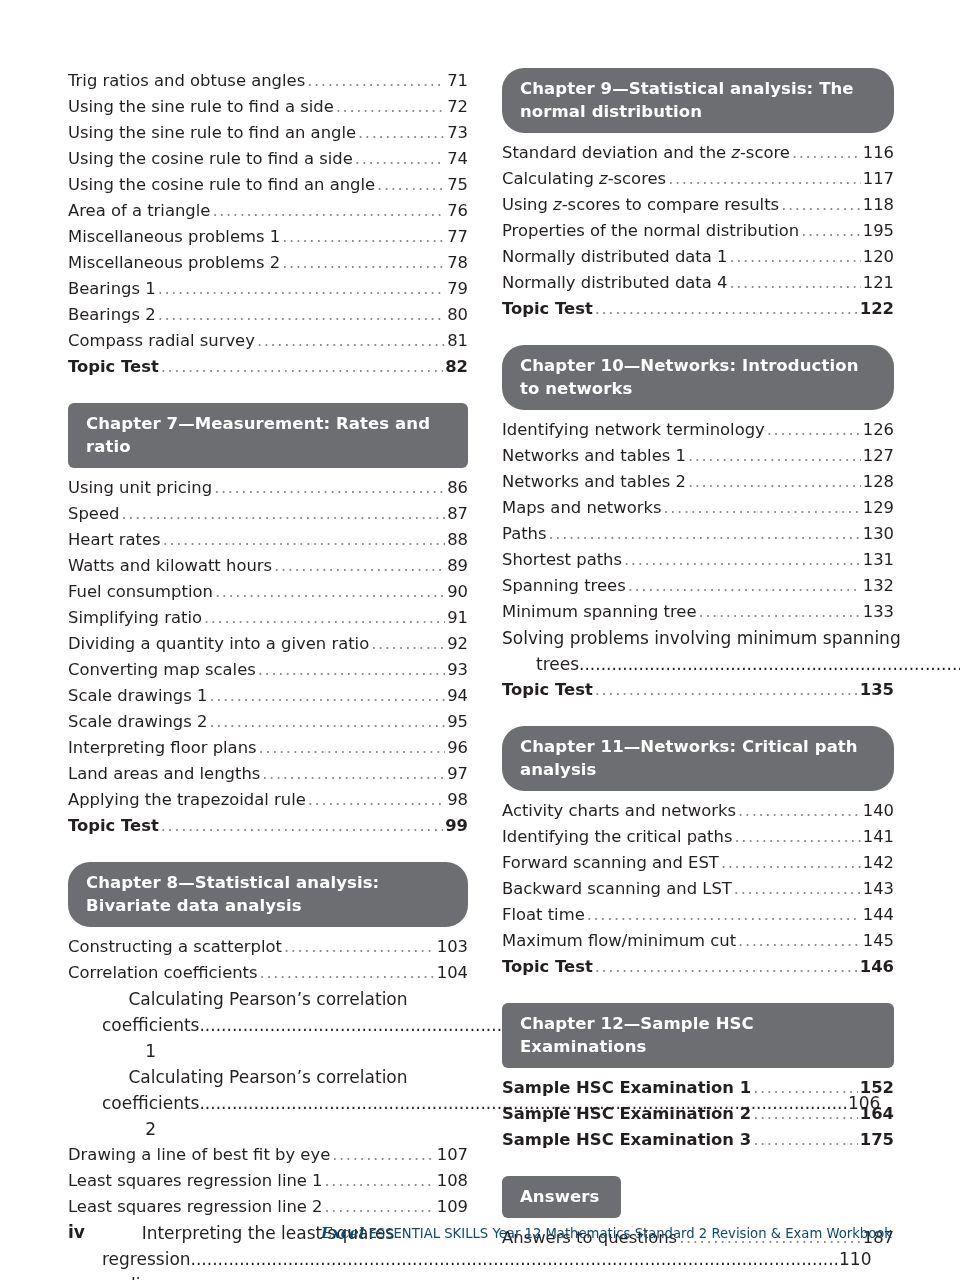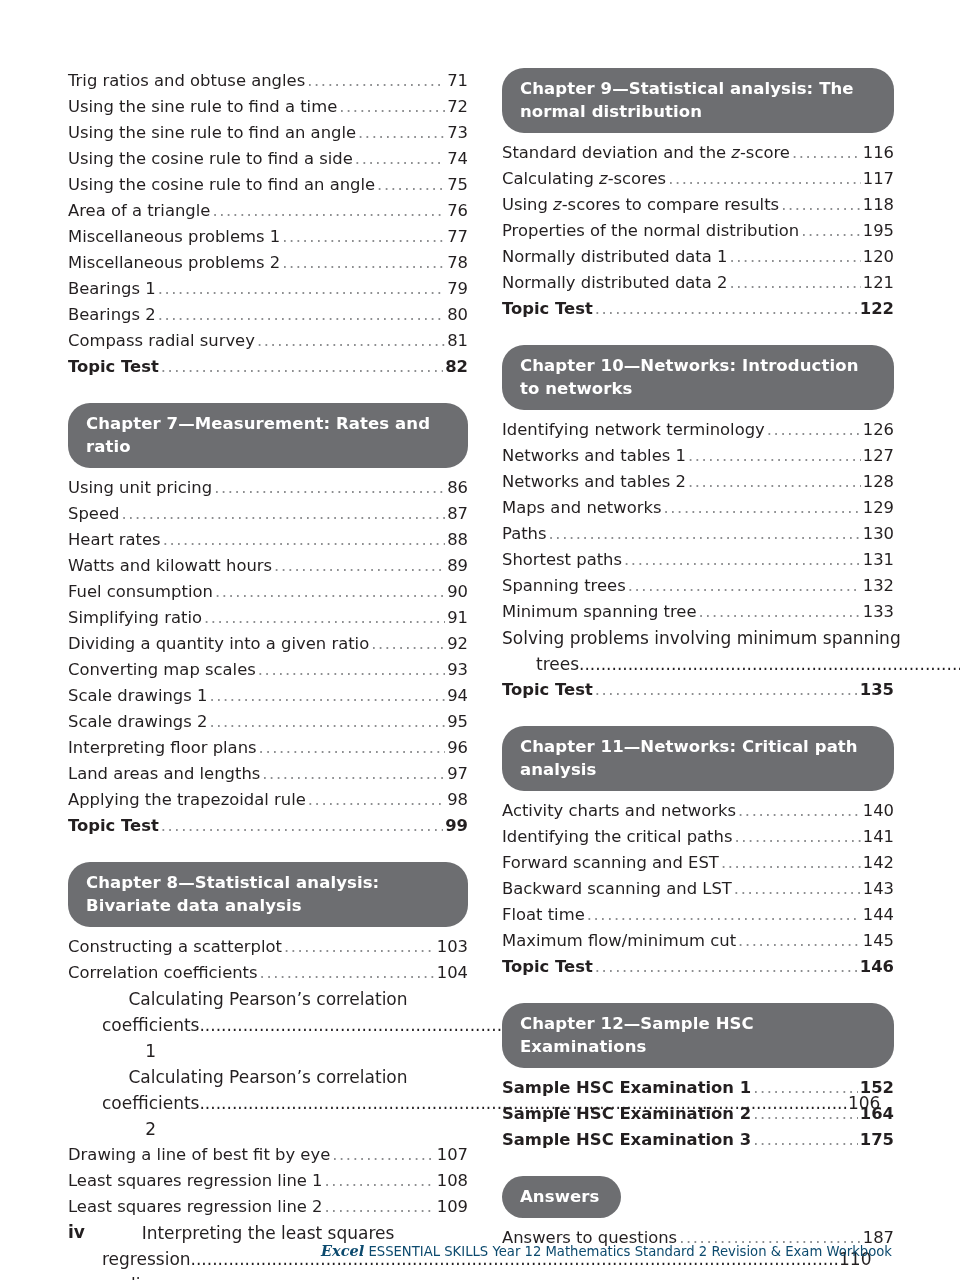--- a/index.html
+++ b/index.html
@@ -53,21 +53,21 @@
     font-weight: bold;
     font-size: 16.5px;
     line-height: 23px;
     padding: 9px 22px 10px 18px;
     letter-spacing: 0.1px;
     max-width: 100%;
     box-sizing: border-box;
   }
   .pill.two-line { padding-right: 26px; }
   .pill.wide { width: 100%; }
-  .pill.fit { width: auto; }
+  .pill.fit { width: auto; border-radius: 6px; }
 
   .sec-top-0 { margin-top: 0; }
   .sec-gap   { margin-top: 23px; }
   .list-gap  { margin-top: 7px; }
 
   
   .entry {
     display: flex;
     align-items: baseline;
     font-size: 16.4px;
@@ -120,21 +120,20 @@
   .ital { font-style: italic; }
 
   
   .footer {
     position: absolute;
     left: 68px;
     top: 1222px;
     width: 824px;
     display: flex;
     align-items: baseline;
-    flex-direction: column;
   }
   .footer .folio {
     font-weight: bold;
     font-size: 17px;
     color: #231f20;
     flex: 0 0 auto;
   }
   .footer .credit {
     margin-left: auto;
     font-size: 13.2px;
@@ -157,21 +156,21 @@
 
     <div class="col col-left">
 
       <div class="entry-list sec-top-0">
           <div class="entry">
             <span class="title">Trig ratios and obtuse angles</span>
             <span class="leader">........................................................................................................................</span>
             <span class="pageno">71</span>
           </div>
           <div class="entry">
-            <span class="title">Using the sine rule to find a time</span>
+            <span class="title">Using the sine rule to find a side</span>
             <span class="leader">........................................................................................................................</span>
             <span class="pageno">72</span>
           </div>
           <div class="entry">
             <span class="title">Using the sine rule to find an angle</span>
             <span class="leader">........................................................................................................................</span>
             <span class="pageno">73</span>
           </div>
           <div class="entry">
             <span class="title">Using the cosine rule to find a side</span>
@@ -378,21 +377,21 @@
             <span class="title">Properties of the normal distribution</span>
             <span class="leader">........................................................................................................................</span>
             <span class="pageno">195</span>
           </div>
           <div class="entry">
             <span class="title">Normally distributed data 1</span>
             <span class="leader">........................................................................................................................</span>
             <span class="pageno">120</span>
           </div>
           <div class="entry">
-            <span class="title">Normally distributed data 2</span>
+            <span class="title">Normally distributed data 4</span>
             <span class="leader">........................................................................................................................</span>
             <span class="pageno">121</span>
           </div>
           <div class="entry bold">
             <span class="title">Topic Test</span>
             <span class="leader">........................................................................................................................</span>
             <span class="pageno">122</span>
           </div>
         </div>
 

